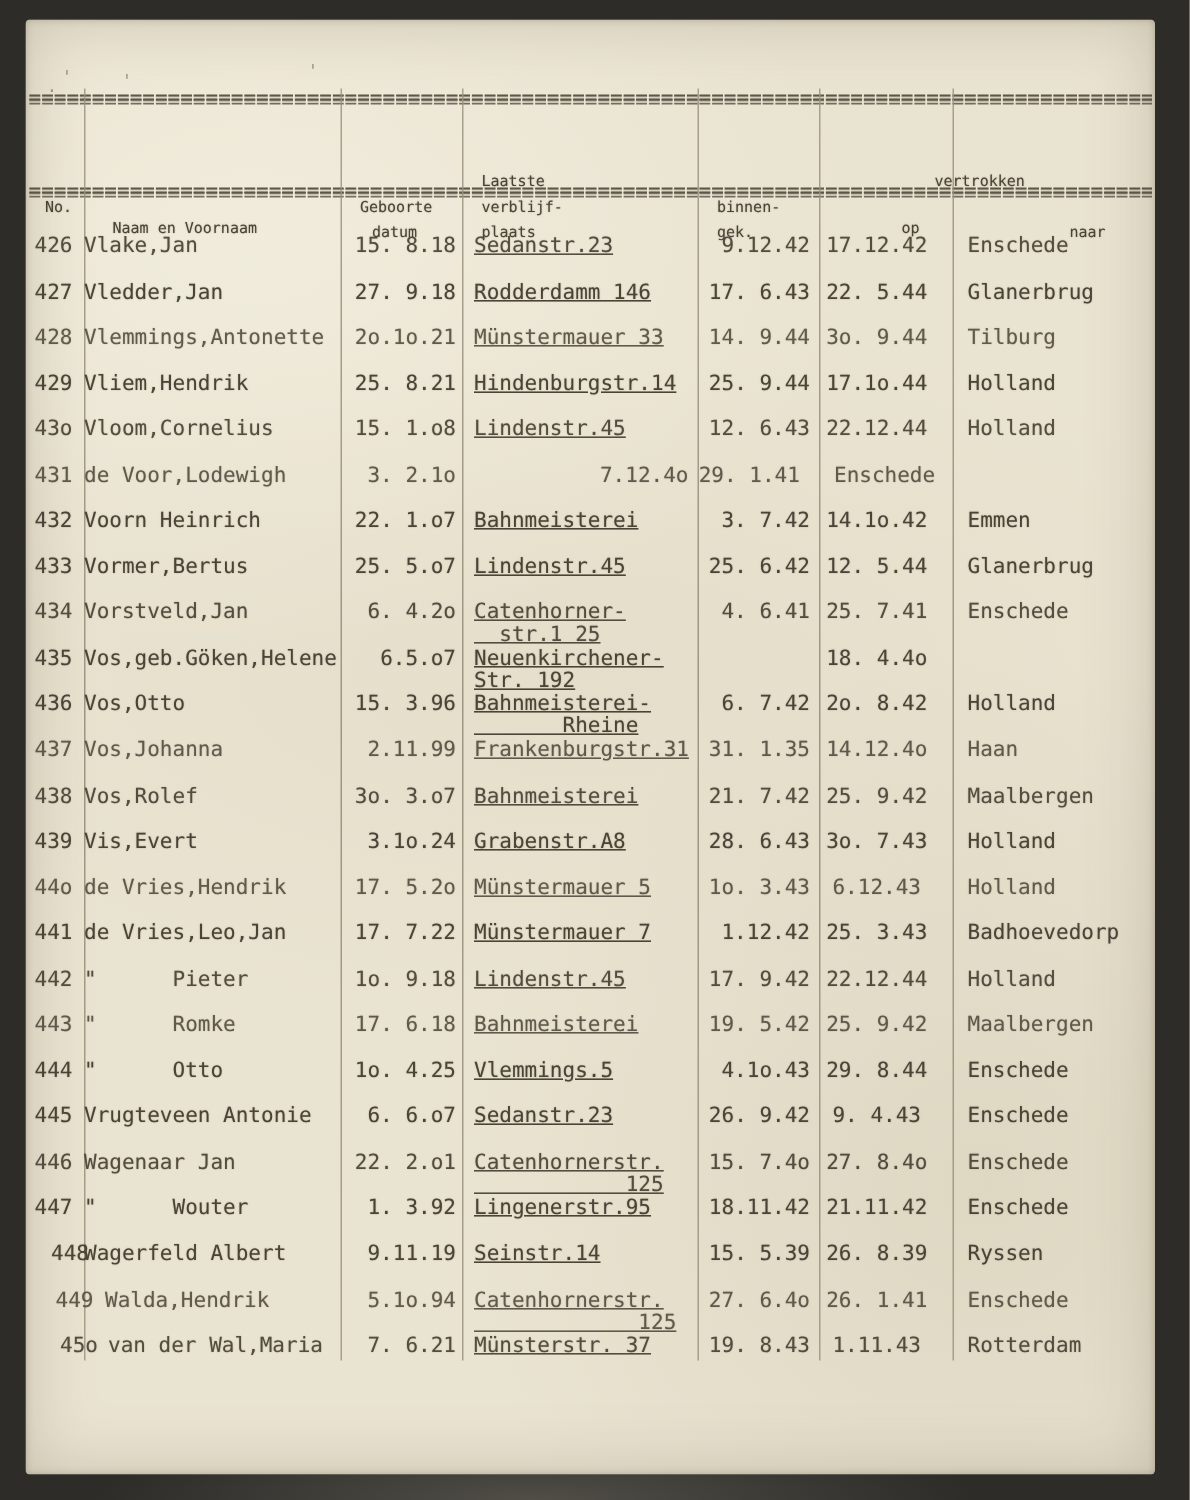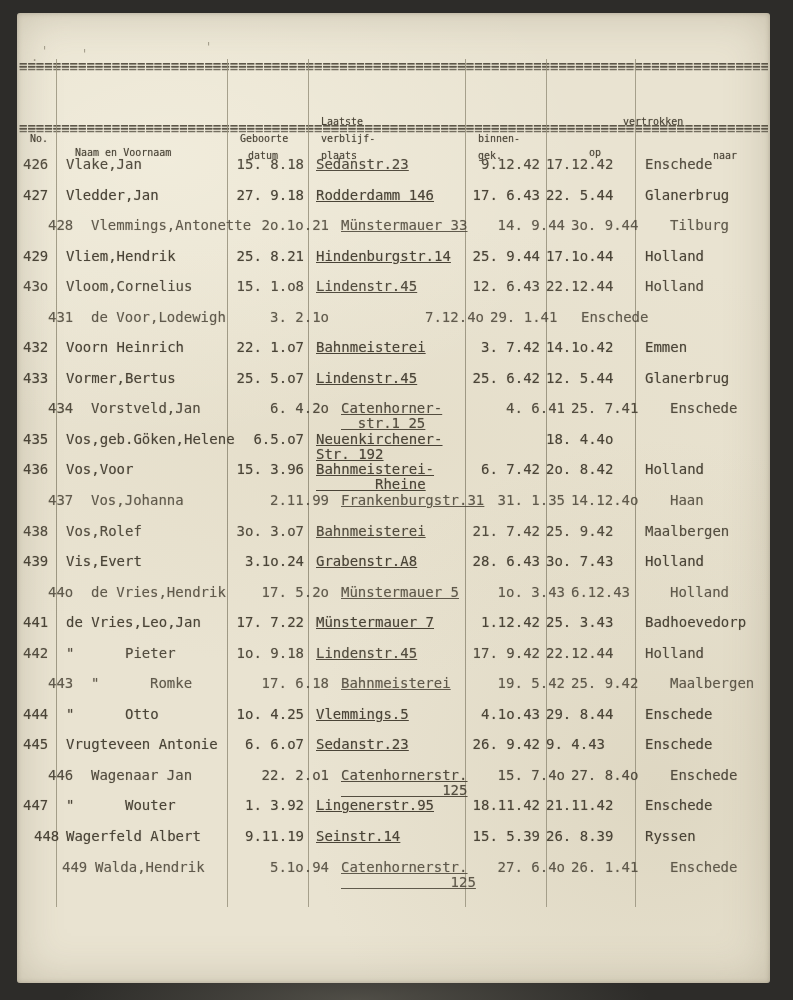--- a/index.html
+++ b/index.html
@@ -46,21 +46,21 @@
   .h-no{left:13px;top:79px;}
   .h-name{left:58px;top:93px;}
   .h-geb1{left:223px;top:79px;}
   .h-geb2{left:231px;top:96px;}
   .h-res1{left:304px;top:62px;}
   .h-res2{left:304px;top:79px;}
   .h-res3{left:304px;top:96px;}
   .h-arr1{left:461px;top:79px;}
   .h-arr2{left:461px;top:96px;}
   .h-dep{left:606px;top:62px;}
-  .h-op{left:572px;top:93px;}
+  .h-op{left:584px;top:93px;}
   .h-naar{left:696px;top:96px;}
   .cols i{
     position:absolute;top:46px;height:848px;width:1px;
     background:linear-gradient(#9a947f, #8e8874 55%, #9a947f);
     opacity:.85;
   }
   .v1{left:39px;}
   .v2{left:210px;}
   .v3{left:291px;}
   .v4{left:448px;}
@@ -68,29 +68,29 @@
   .v6{left:618px;}
   .rows{position:absolute;top:144px;left:0;right:0;}
   .row{
     display:grid;
     grid-template-columns:39px 171px 81px 157px 81px 89px 1fr;
     height:30.55px;
     font-size:14px;line-height:15px;
     white-space:pre;
     text-shadow:0 0 1px rgba(74,68,55,.4);
   }
-  .row:nth-child(3n){opacity:.86;margin-left:25px;}
+  .row:nth-child(3n){opacity:.86;}
   .row:nth-child(4n+1){opacity:.94;}
   .c{overflow:visible;}
   .c-no{padding-left:6px;}
-  .c-name{padding-left:10px;}
+  .c-name{}
   .c-birth{text-align:right;padding-right:4px;}
   .c-res{padding-left:8px;text-decoration:underline;}
   .c-arr{text-align:right;padding-right:6px;}
-  .c-op{text-align:left;padding-right:12px;}
+  .c-op{text-align:center;padding-right:12px;}
   .c-naar{padding-left:10px;}
   
   .row:nth-child(23) .c-no{padding-left:17px;}
   .row:nth-child(24) .c-no{padding-left:20px;}
   .row:nth-child(24) .c-name{padding-left:14px;}
   .row:nth-child(25) .c-no{padding-left:23px;}
   .row:nth-child(25) .c-name{padding-left:16px;}
 </style>
 </head>
 <body>
@@ -225,21 +225,21 @@
     <span class="c c-no">435</span>
     <span class="c c-name">Vos,geb.Göken,Helene</span>
     <span class="c c-birth">6.5.o7</span>
     <span class="c c-res"><div>Neuenkirchener-</div><div>Str. 192</div></span>
     <span class="c c-arr"></span>
     <span class="c c-op">18. 4.4o</span>
   </div>
 
   <div class="row">
     <span class="c c-no">436</span>
-    <span class="c c-name">Vos,Voor</span>
+    <span class="c c-name">Vos,Otto</span>
     <span class="c c-birth">15. 3.96</span>
     <span class="c c-res"><div>Bahnmeisterei-</div><div>       Rheine</div></span>
     <span class="c c-arr">6. 7.42</span>
     <span class="c c-op">2o. 8.42</span>
     <span class="c c-naar">Holland</span>
   </div>
 
   <div class="row">
     <span class="c c-no">437</span>
     <span class="c c-name">Vos,Johanna</span>
@@ -363,16 +363,25 @@
   <div class="row">
     <span class="c c-no">449</span>
     <span class="c c-name">Walda,Hendrik</span>
     <span class="c c-birth">5.1o.94</span>
     <span class="c c-res"><div>Catenhornerstr.</div><div>             125</div></span>
     <span class="c c-arr">27. 6.4o</span>
     <span class="c c-op">26. 1.41</span>
     <span class="c c-naar">Enschede</span>
   </div>
 
+  <div class="row">
+    <span class="c c-no">45o</span>
+    <span class="c c-name">van der Wal,Maria</span>
+    <span class="c c-birth">7. 6.21</span>
+    <span class="c c-res"><div>Münsterstr. 37</div></span>
+    <span class="c c-arr">19. 8.43</span>
+    <span class="c c-op">1.11.43</span>
+    <span class="c c-naar">Rotterdam</span>
+  </div>
 </div>
 
   </div>
 </div>
 
 </body></html>

